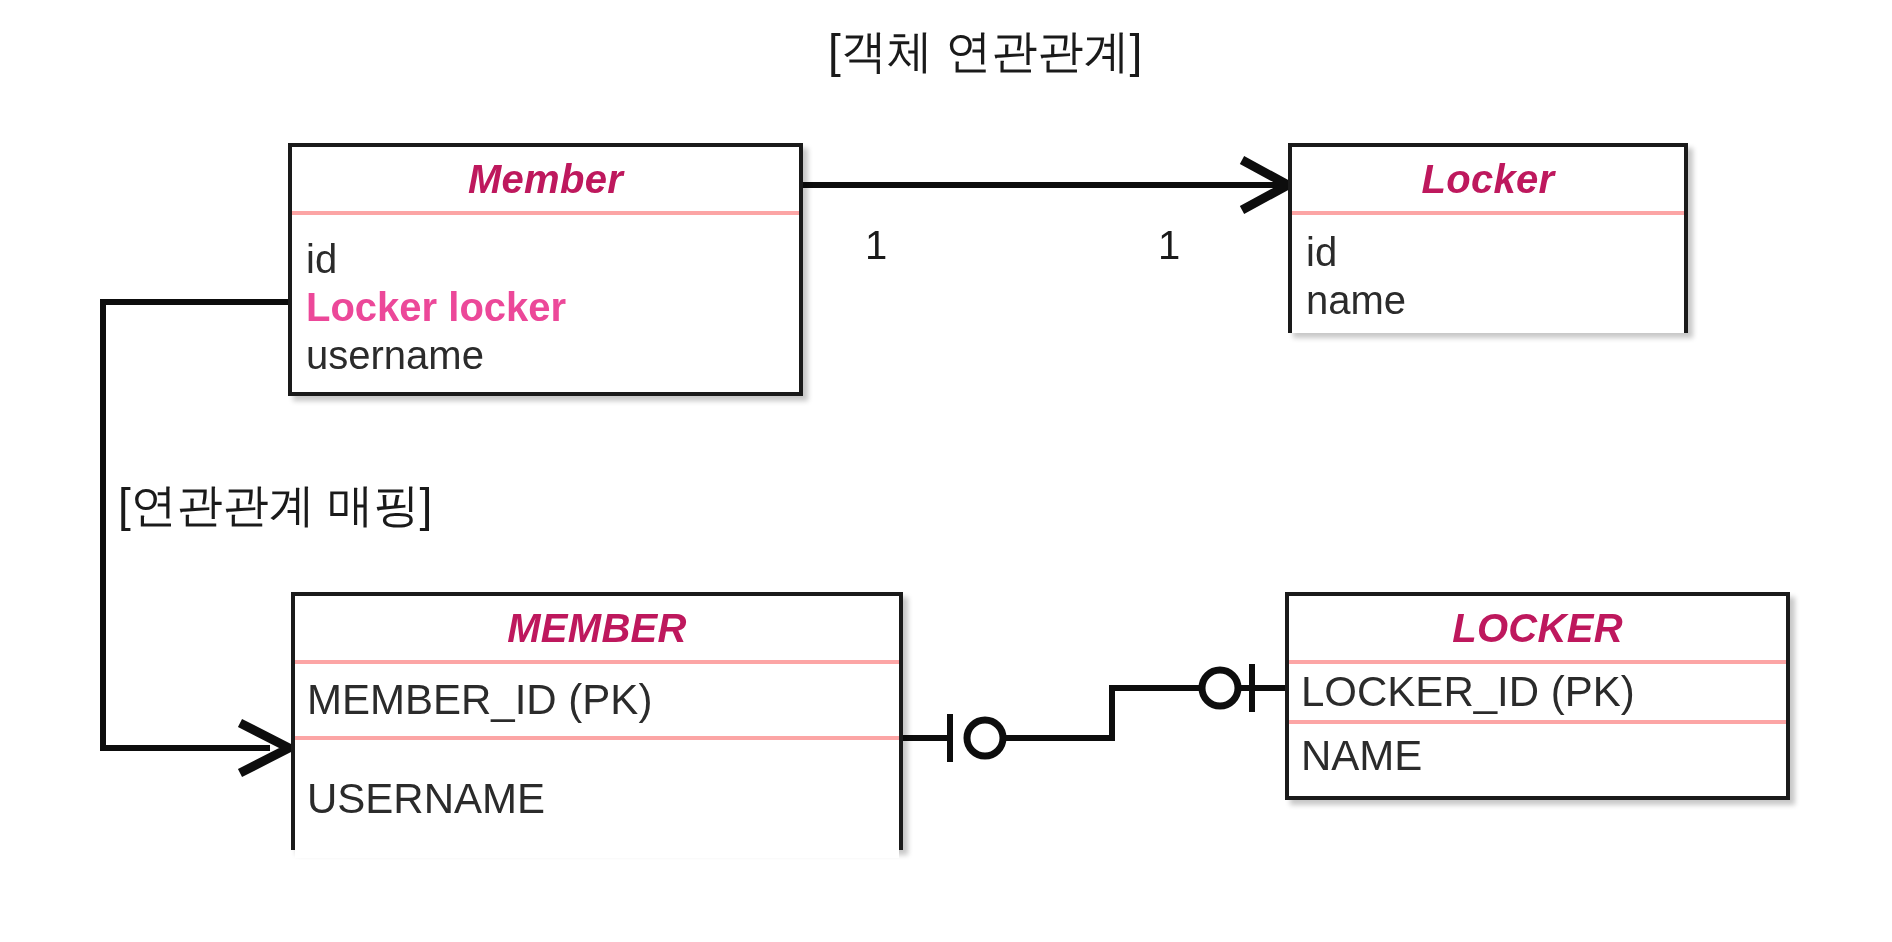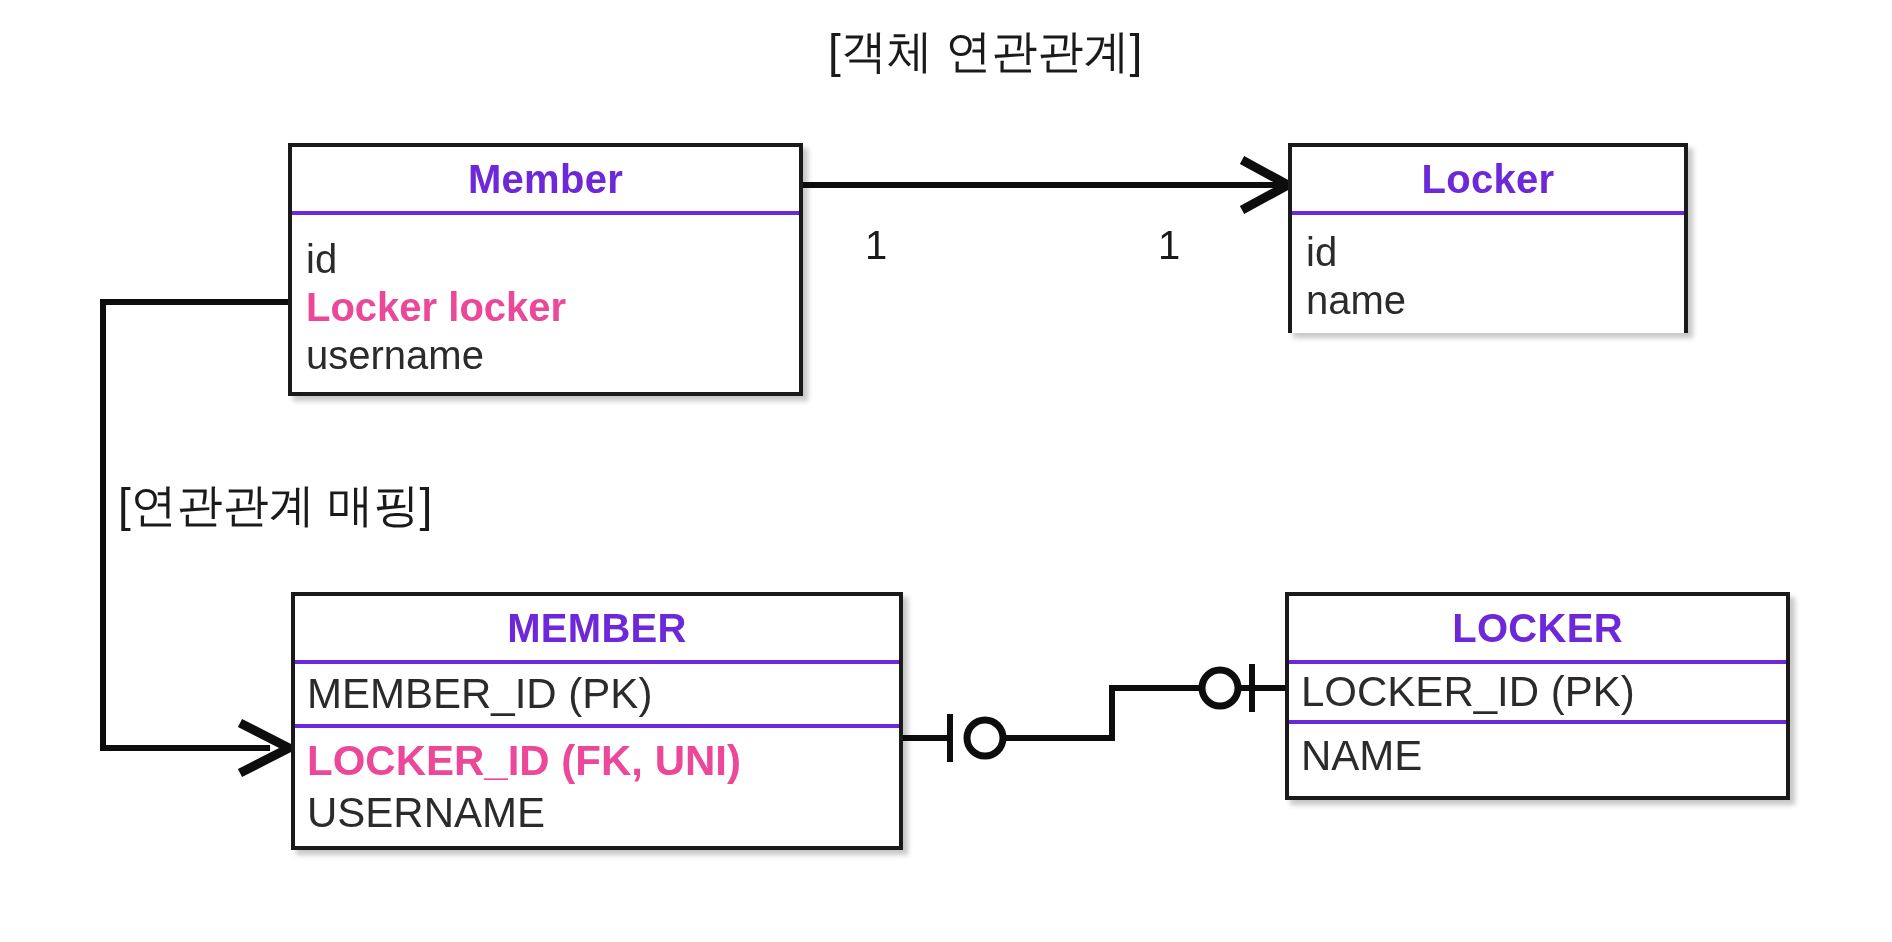--- a/index.html
+++ b/index.html
@@ -27,27 +27,28 @@
     z-index: 5;
   }
   .compartment {
     box-sizing: border-box;
     background: #ffffff;
     display: flex;
     flex-direction: column;
     justify-content: center;
   }
   .compartment + .compartment {
-    border-top: 4px solid #6d28d9;
+    border-top: 4px solid #fca5a5;
   }
   .box-title {
     text-align: center;
     font-weight: bold;
-    color: #6d28d9;
+    color: #be185d;
     letter-spacing: 0.3px;
+    font-style: italic;
   }
   .field {
     text-align: left;
     color: #2b2b2b;
     white-space: nowrap;
   }
   .field.bold {
     font-weight: bold;
     color: #ec4899;
   }
@@ -177,25 +178,24 @@
     <div class="compartment" style="height:122px; padding-top:4px;">
       <div class="field">id</div>
       <div class="field">name</div>
     </div>
   </div>
 
   <div class="box erd" style="left:291px; top:592px; width:612px; height:258px;">
     <div class="compartment" style="height:64px;">
       <div class="box-title">MEMBER</div>
     </div>
-    <div class="compartment" style="height:64px;">
+    <div class="compartment" style="height:76px;">
       <div class="field">MEMBER_ID (PK)</div>
     </div>
     <div class="compartment" style="height:122px;">
-      <div class="field bold">LOCKER_ID (FK, UNI)</div>
       <div class="field">USERNAME</div>
     </div>
   </div>
 
   <div class="box erd" style="left:1285px; top:592px; width:505px; height:208px;">
     <div class="compartment" style="height:64px;">
       <div class="box-title">LOCKER</div>
     </div>
     <div class="compartment" style="height:60px;">
       <div class="field">LOCKER_ID (PK)</div>

